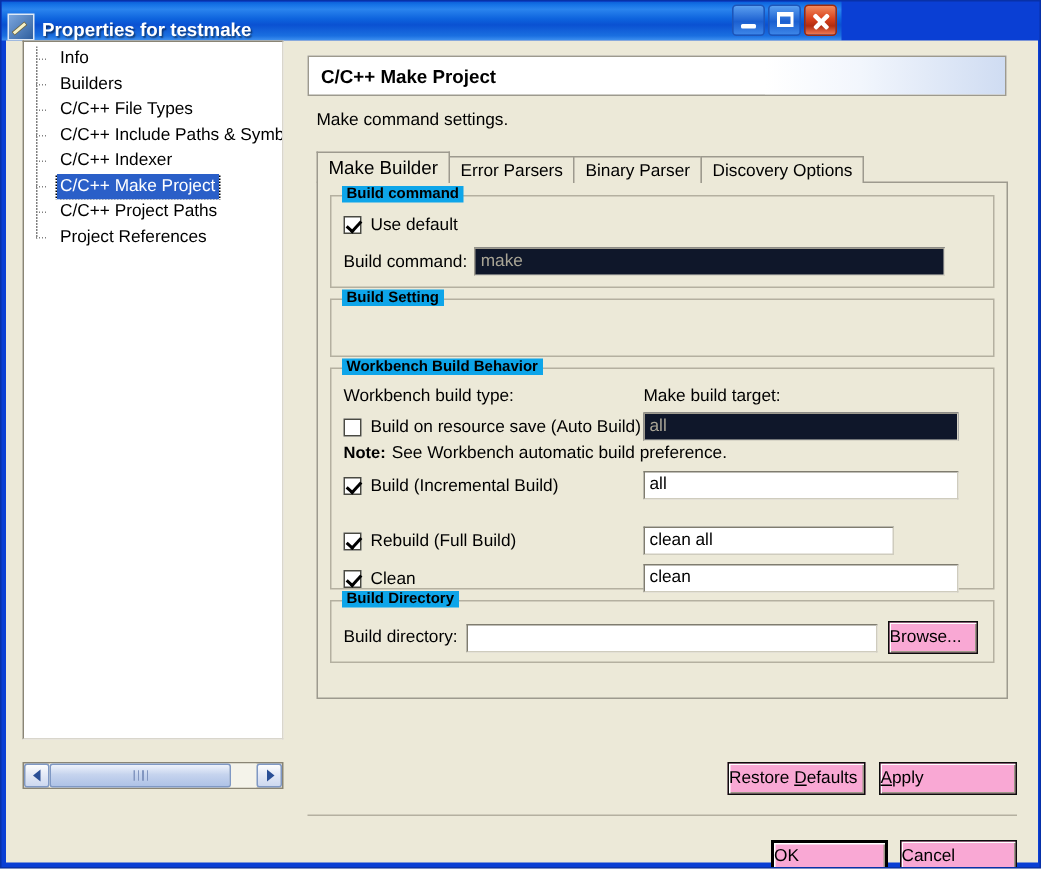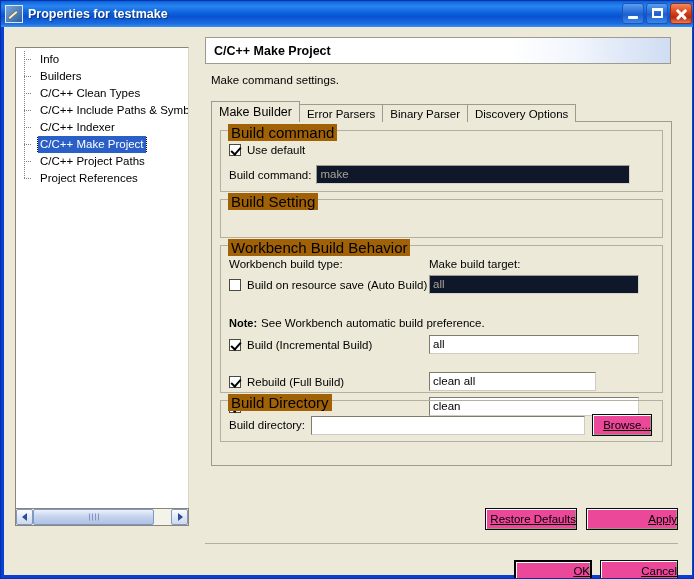--- a/index.html
+++ b/index.html
@@ -19,27 +19,27 @@
     width: 694px;
     height: 579px;
     box-sizing: border-box;
     background: #0a3fd4;
     border: 1px solid #0831a8;
     overflow: hidden;
   }
   .titlebar {
     position: absolute;
     left: 0; top: 0;
-    width: 694px;
+    width: 560px;
     height: 26px;
     background: linear-gradient(to bottom,
       #0b5fd8 0%, #1571e6 8%, #2a84ee 20%,
       #0d63dd 45%, #0a51d2 60%, #1a6fe0 88%, #3f91f0 100%);
     display: flex;
-    align-items: center;
+    align-items: flex-end;
     overflow: hidden;
   }
   .title-icon {
     width: 16px; height: 16px;
     margin-left: 4px; margin-right: 5px;
     background: linear-gradient(135deg,#7ba6dd 0%, #2f5f9e 100%);
     border: 1px solid #dfe9f5;
     position: relative;
     flex: none;
   }
@@ -98,21 +98,21 @@
     left: 3px; top: 26px;
     width: 688px;
     height: 548px;
     background: #ece9d8;
     box-sizing: border-box;
   }
 
   
   .tree-panel {
     position: absolute;
-    left: 11px; top: 20px;
+    left: 11px; top: 0;
     width: 174px;
     height: 466px;
     background: #fff;
     border: 1px solid #8a8575;
     border-right-color: #d9d6cc;
     border-bottom-color: #d9d6cc;
     box-sizing: border-box;
     overflow: hidden;
   }
   .tree-list { padding: 3px 0 0 0; position: relative; }
@@ -291,23 +291,24 @@
     position: relative;
     border: 1px solid #b4b0a0;
     border-top: 1px solid #b4b0a0;
     margin-bottom: 7px;
     padding: 12px 8px 8px 8px;
     box-sizing: border-box;
   }
   .group > .legend {
     position: absolute;
     left: 7px; top: -7px;
-    background: #a16207;
+    background: #0ea5e9;
     padding: 0 3px;
-    font-size: 15px;
+    font-size: 10px;
+    font-weight: bold;
   }
 
   
   .row { display: flex; align-items: center; }
   .cb {
     width: 12px; height: 12px;
     box-sizing: border-box;
     background: #fff;
     border: 1px solid #4a4a42;
     position: relative;
@@ -343,30 +344,29 @@
     background: #0f172a;
     color: #a8a495;
     border-color: #9d9a8e;
     border-right-color: #d8d5c7;
     border-bottom-color: #d8d5c7;
   }
   .label { font-size: 11.5px; white-space: nowrap; }
 
   .btn {
     box-sizing: border-box;
-    background: #ec4899;
+    background: #f9a8d4;
     border: 1px solid #0c0c0c;
     font-size: 11.5px;
     height: 22px;
     line-height: 20px;
-    text-align: right;
+    text-align: left;
     padding: 0 8px;
     box-shadow: inset 1px 1px 0 #fff, inset -1px -1px 0 #9b9786;
     white-space: nowrap;
-    text-decoration: underline;
   }
   .btn.default {
     border: 2px solid #000;
     line-height: 18px;
   }
   u { text-decoration: underline; }
 
   
   .footer-btns {
     position: absolute;
@@ -414,21 +414,21 @@
     <div class="tree-panel">
       <div class="tree-list">
         <div class="tree-dots"></div>
         <div class="tree-item">
           <span class="lbl">Info</span>
         </div>
         <div class="tree-item">
           <span class="lbl">Builders</span>
         </div>
         <div class="tree-item">
-          <span class="lbl">C/C++ Clean Types</span>
+          <span class="lbl">C/C++ File Types</span>
         </div>
         <div class="tree-item">
           <span class="lbl">C/C++ Include Paths &amp; Symbo</span>
         </div>
         <div class="tree-item">
           <span class="lbl">C/C++ Indexer</span>
         </div>
         <div class="tree-item selected">
           <span class="lbl">C/C++ Make Project</span>
         </div>
@@ -495,21 +495,21 @@
             <span class="label" style="width:200px;">Workbench build type:</span>
             <span class="label">Make build target:</span>
           </div>
 
           <div class="row" style="margin-top:5px;">
             <span class="cb"></span>
             <span class="cb-label" style="width:182px;">Build on resource save (Auto Build)</span>
             <span class="field disabled" style="width:210px;">all</span>
           </div>
 
-          <div class="row" style="margin-top:23px;">
+          <div class="row" style="margin-top:2px;">
             <b>Note:</b>
             <span class="label" style="margin-left:4px;">See Workbench automatic build preference.</span>
           </div>
 
           <div class="row" style="margin-top:6px;">
             <span class="cb checked"></span>
             <span class="cb-label" style="width:182px;">Build (Incremental Build)</span>
             <span class="field" style="width:210px;">all</span>
           </div>
 

